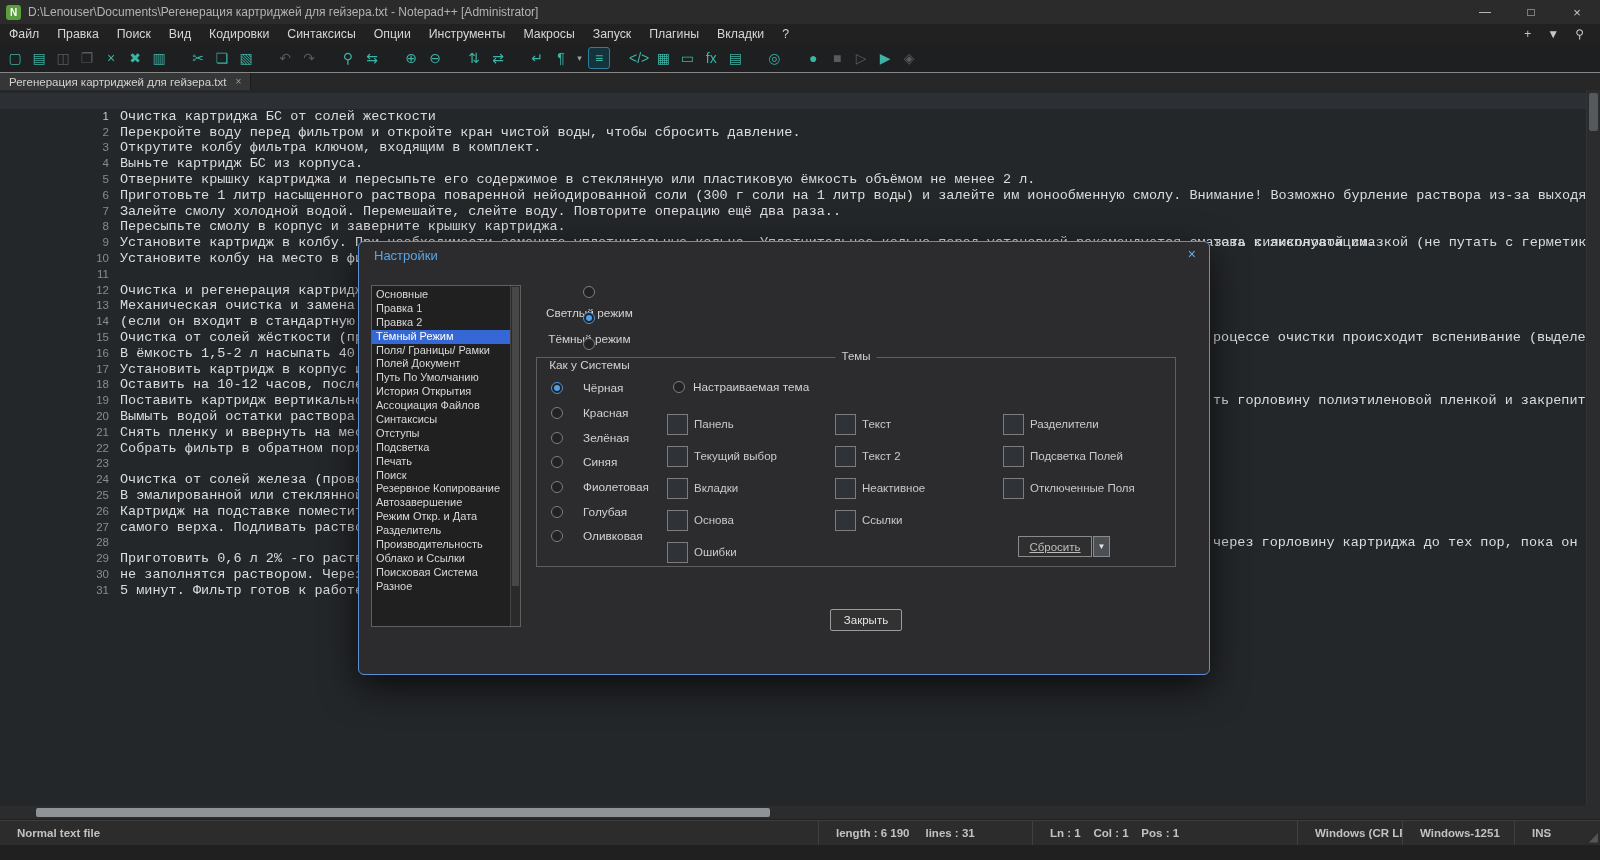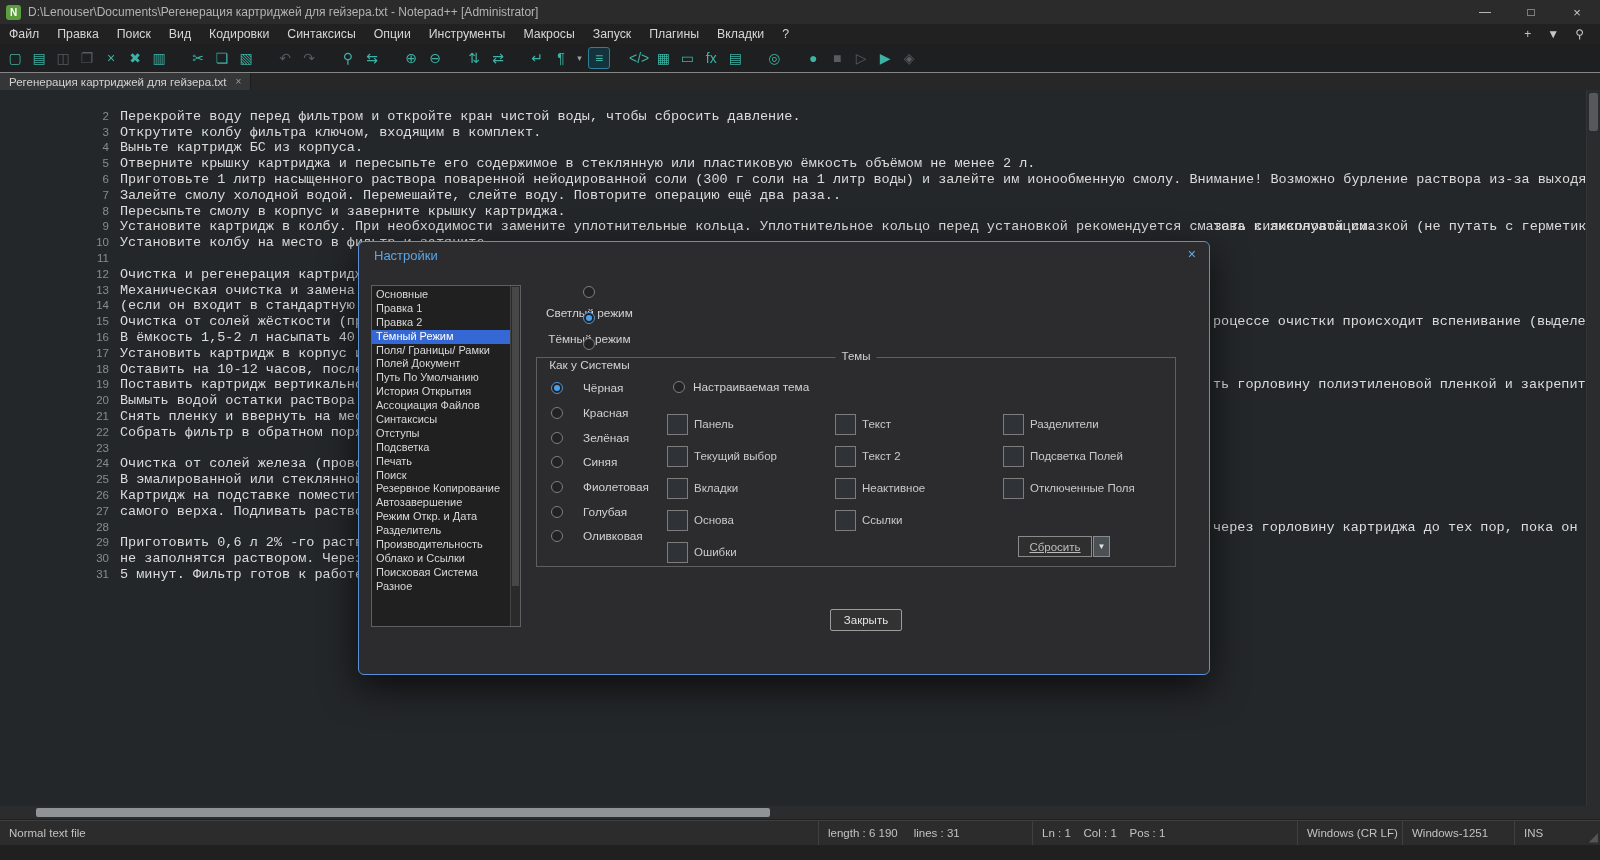--- a/index.html
+++ b/index.html
@@ -54,21 +54,21 @@
 
   
   .vscroll{position:absolute;right:0;top:90px;width:13px;height:716px;background:#2a2c2e;border-left:1px solid #333;z-index:5;}
   .vthumb{position:absolute;left:2px;top:3px;width:9px;height:38px;background:#55595c;border-radius:2px;}
   .hscroll{position:absolute;left:0;top:806px;width:1600px;height:13px;background:#2a2c2e;z-index:5;}
   .hthumb{position:absolute;left:36px;top:2px;width:734px;height:9px;background:#8f9396;border-radius:2px;}
 
   
   .statusbar{position:absolute;left:0;top:820px;width:1600px;height:25px;background:#2c2c2c;border-top:1px solid #3e3e3e;
     display:flex;align-items:stretch;font-size:11.5px;color:#c2c2c2;box-sizing:border-box;white-space:pre;}
-  .sb{display:flex;align-items:center;padding:0 9px;border-left:1px solid #404040;box-sizing:border-box;overflow:hidden;}
+  .sb{display:flex;align-items:center;padding:0 17px;border-left:1px solid #404040;box-sizing:border-box;overflow:hidden;font-weight:bold;}
   .sb.first{border-left:none;flex:1;}
   .sb.w-len{width:214px;}
   .sb.w-caret{width:265px;}
   .sb.w-eol{width:105px;}
   .sb.w-enc{width:112px;}
   .sb.w-ins{width:60px;}
   .grip{width:26px;display:flex;align-items:flex-end;justify-content:flex-end;color:#555;
     font-size:12px;padding:0 2px 1px 0;box-sizing:border-box;}
 
   
@@ -244,20 +244,24 @@
   <div class="tabbar">
     <div class="tab">
       <span>Регенерация картриджей для гейзера.txt</span>
       <span class="tab-close">×</span>
     </div>
   </div>
 
   <div class="editor">
     <div class="lines">
 
+        <div class="row current">
+          <span class="ln">1</span><span class="txt">Очистка картриджа БС от солей жесткости</span>
+          <span class="txtr"></span>
+        </div>
 
         <div class="row">
           <span class="ln">2</span><span class="txt">Перекройте воду перед фильтром и откройте кран чистой воды, чтобы сбросить давление.</span>
           <span class="txtr"></span>
         </div>
 
         <div class="row">
           <span class="ln">3</span><span class="txt">Открутите колбу фильтра ключом, входящим в комплект.</span>
           <span class="txtr"></span>
         </div>

